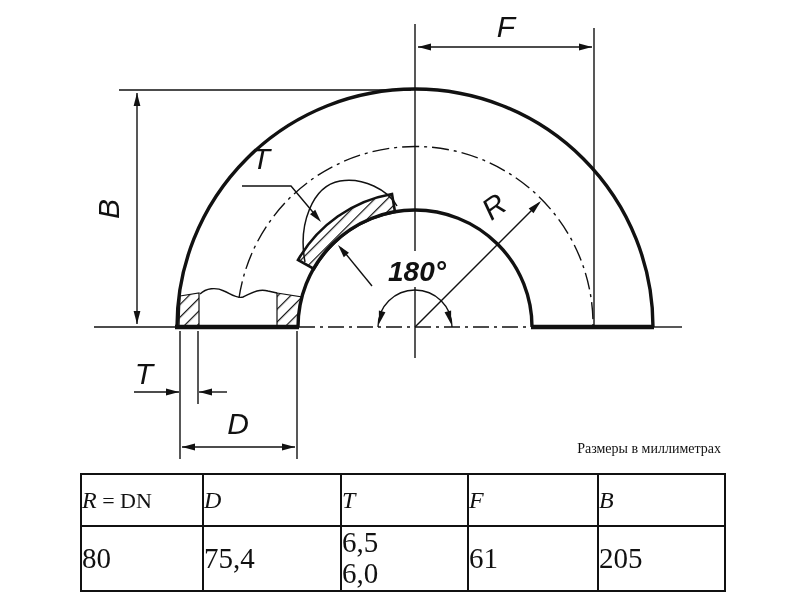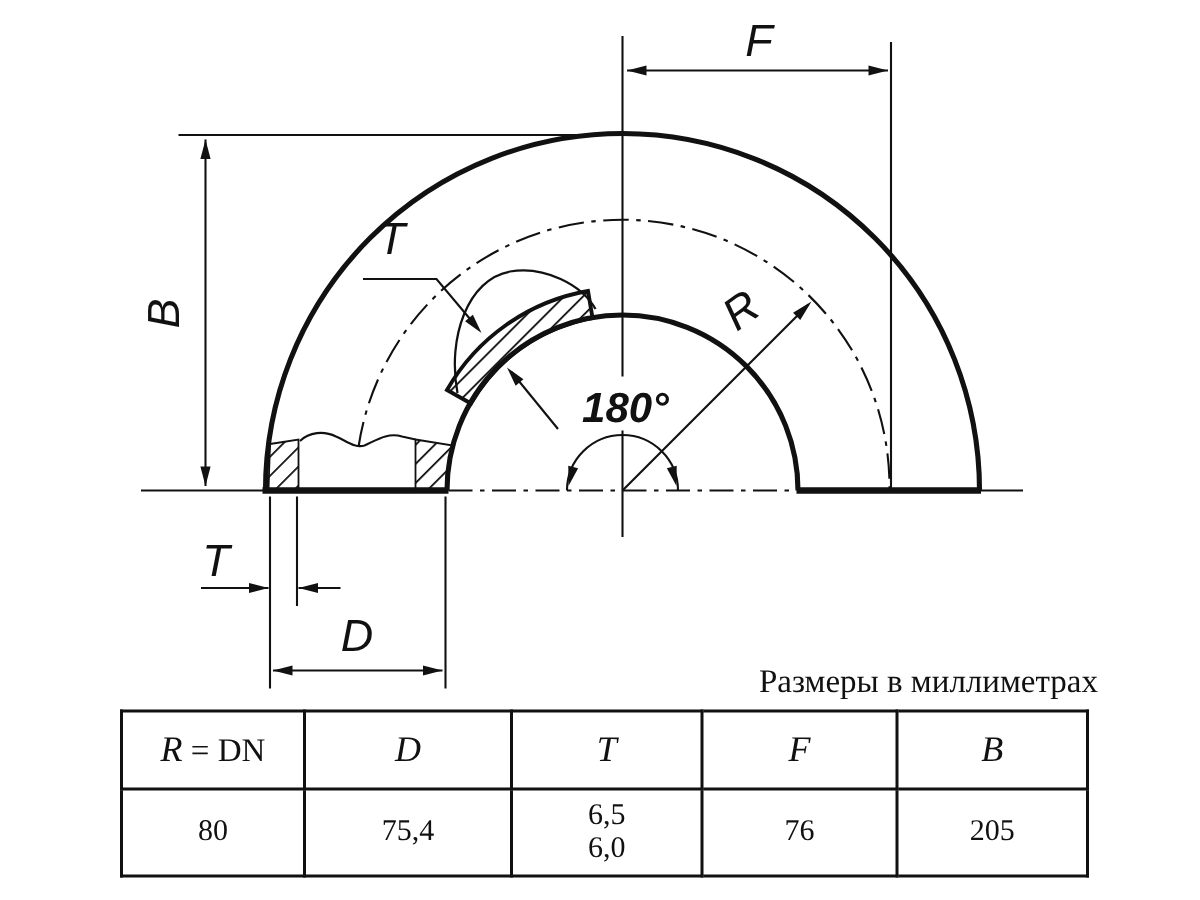--- a/index.html
+++ b/index.html
@@ -1,25 +1,25 @@
 <!DOCTYPE html>
 <html><head>
 <meta charset="utf-8">
 <style>
   html,body{margin:0;padding:0;background:#fff;}
   .canvas{position:relative;width:800px;height:600px;background:#ffffff;overflow:hidden;
           font-family:"Liberation Serif",serif;color:#111;}
   .drawing-svg{position:absolute;left:0;top:0;}
   .dim-label{font-family:"Liberation Sans",sans-serif;font-style:italic;font-size:30px;fill:#111;}
   .angle-label{font-family:"Liberation Sans",sans-serif;font-style:italic;font-size:28px;font-weight:600;fill:#111;}
-  .note{position:absolute;top:441px;right:68px;font-size:22px;color:#111;}
+  .note{position:absolute;top:441px;right:79px;font-size:14px;color:#111;}
   .dim-table{position:absolute;left:80px;top:473px;border-collapse:collapse;table-layout:fixed;}
-  .dim-table td{border:2px solid #111;text-align:center;vertical-align:middle;padding:0;}
+  .dim-table td{border:2px solid #111;vertical-align:middle;padding:0;}
   .dim-table .hrow td{height:50px;font-size:22px;}
-  .dim-table .vrow td{height:56px;font-size:20px;}
+  .dim-table .vrow td{height:56px;font-size:29px;}
   .dim-table .em{font-style:italic;font-size:24px;}
   .v2:empty{display:none;}
   .v1,.v2{line-height:1.08;}
 </style>
 </head>
 <body>
 
 <div class="canvas">
 
   <svg class="drawing-svg" width="800" height="470" viewBox="0 0 800 470">
@@ -133,21 +133,21 @@
             <div class="v1">80</div>
           </td>
       <td>
             <div class="v1">75,4</div>
           </td>
       <td>
             <div class="v1">6,5</div>
             <div class="v2">6,0</div>
           </td>
       <td>
-            <div class="v1">76</div>
+            <div class="v1">61</div>
           </td>
       <td>
             <div class="v1">205</div>
           </td>
     </tr>
   </tbody>
     </table>
 
 </div>
 

